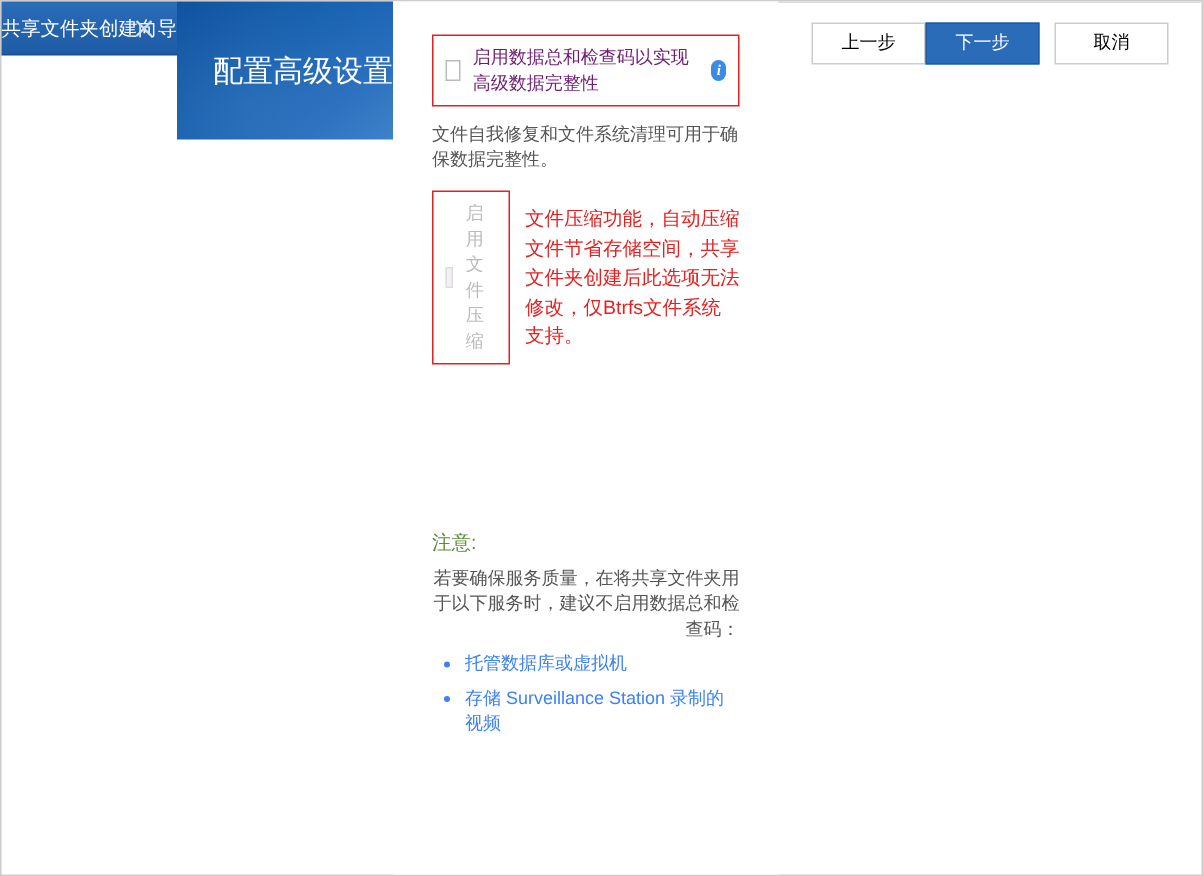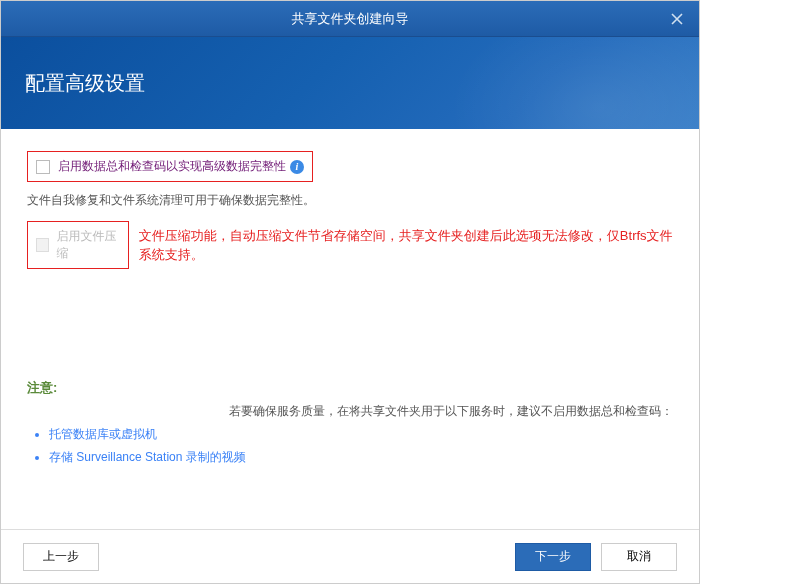--- a/index.html
+++ b/index.html
@@ -1,17 +1,17 @@
 <!DOCTYPE html>
 <html><head>
 <meta charset="utf-8">
 <style>
 * { box-sizing: border-box; margin: 0; padding: 0; }
 body { font-family: "Microsoft YaHei", Arial, sans-serif; font-size: 12px; color: #333; background: #fff; }
-.dialog { width: 700px; height: 584px; border: 1px solid #ccc; position: relative; display: flex; flex-direction: column; }
+.dialog { width: 802px; height: 584px; border: 1px solid #ccc; position: relative; display: flex; flex-direction: row; }
 .title-bar { height: 36px; background: linear-gradient(to bottom, #2b6cb8, #1e5ba5); color: #fff; display: flex; align-items: center; justify-content: center; position: relative; border-bottom: 1px solid #1a4d8f; }
 .title-bar .title { font-size: 13px; }
 .close-btn { position: absolute; right: 12px; top: 8px; width: 20px; height: 20px; cursor: pointer; display: flex; align-items: center; justify-content: center; }
 .close-btn svg { width: 12px; height: 12px; }
 .banner { height: 92px; background: linear-gradient(135deg, #0b4f9e 0%, #1560b0 45%, #246bbc 75%, #3a7fc8 100%); color: #fff; display: flex; align-items: center; padding-left: 24px; position: relative; overflow: hidden; }
 .banner::before { content: ''; position: absolute; right: -50px; top: -30px; width: 300px; height: 200px; background: radial-gradient(ellipse, rgba(255,255,255,0.08) 0%, transparent 70%); }
 .banner-title { font-size: 20px; font-weight: 500; }
 .content { flex: 1; padding: 22px 26px 10px 26px; overflow: auto; background: #fff; }
 .row { display: flex; align-items: flex-start; margin-bottom: 10px; }
 .checkbox-wrap { display: flex; align-items: center; }
@@ -23,21 +23,21 @@
 .info-icon { display: inline-flex; width: 14px; height: 14px; border-radius: 7px; background: #3b8ae5; color: #fff; align-items: center; justify-content: center; font-style: italic; font-family: Georgia, serif; font-size: 10px; font-weight: bold; margin-left: 4px; cursor: pointer; }
 .red-box { border: 1px solid #e62020; padding: 6px 8px; }
 .red-box.tall { padding: 8px 8px 10px 8px; }
 .annot { color: #e62020; font-size: 13px; line-height: 1.5; margin-left: 10px; }
 .desc { color: #555; font-size: 12px; margin: 10px 0 12px 0; }
 .quota-inputs { display: flex; gap: 8px; margin-top: 10px; margin-left: 4px; }
 .num-input { width: 82px; height: 26px; border: 1px solid #ccc; padding: 0 8px; font-size: 12px; }
 .unit-select { width: 52px; height: 26px; border: 1px solid #ccc; display: flex; align-items: center; justify-content: space-between; padding: 0 6px 0 8px; font-size: 12px; cursor: pointer; background: #fff; }
 .caret-down { width: 0; height: 0; border-left: 4px solid transparent; border-right: 4px solid transparent; border-top: 5px solid #555; }
 .note-section { margin-top: 110px; }
-.note-head { color: #5a8a3a; font-size: 13px; margin-bottom: 6px; font-weight: bold; }
+.note-head { color: #5a8a3a; font-size: 13px; margin-bottom: 6px; }
 .note-text { color: #555; font-size: 12px; margin-bottom: 6px; text-align: right; }
 .note-list { margin-left: 22px; color: #3b82f6; font-size: 12px; }
 .note-list li { margin-bottom: 6px; }
 .footer { height: 54px; border-top: 1px solid #ddd; display: flex; align-items: center; padding: 13px 22px; }
 .footer-spacer { flex: 1; }
 .btn { height: 28px; min-width: 76px; border: 1px solid #ccc; background: #fff; font-size: 12px; cursor: pointer; padding: 0 14px; }
 .btn.primary { background: #2b6cb8; color: #fff; border-color: #1e5ba5; }
 .btn + .btn { margin-left: 10px; }
 </style>
 </head>

